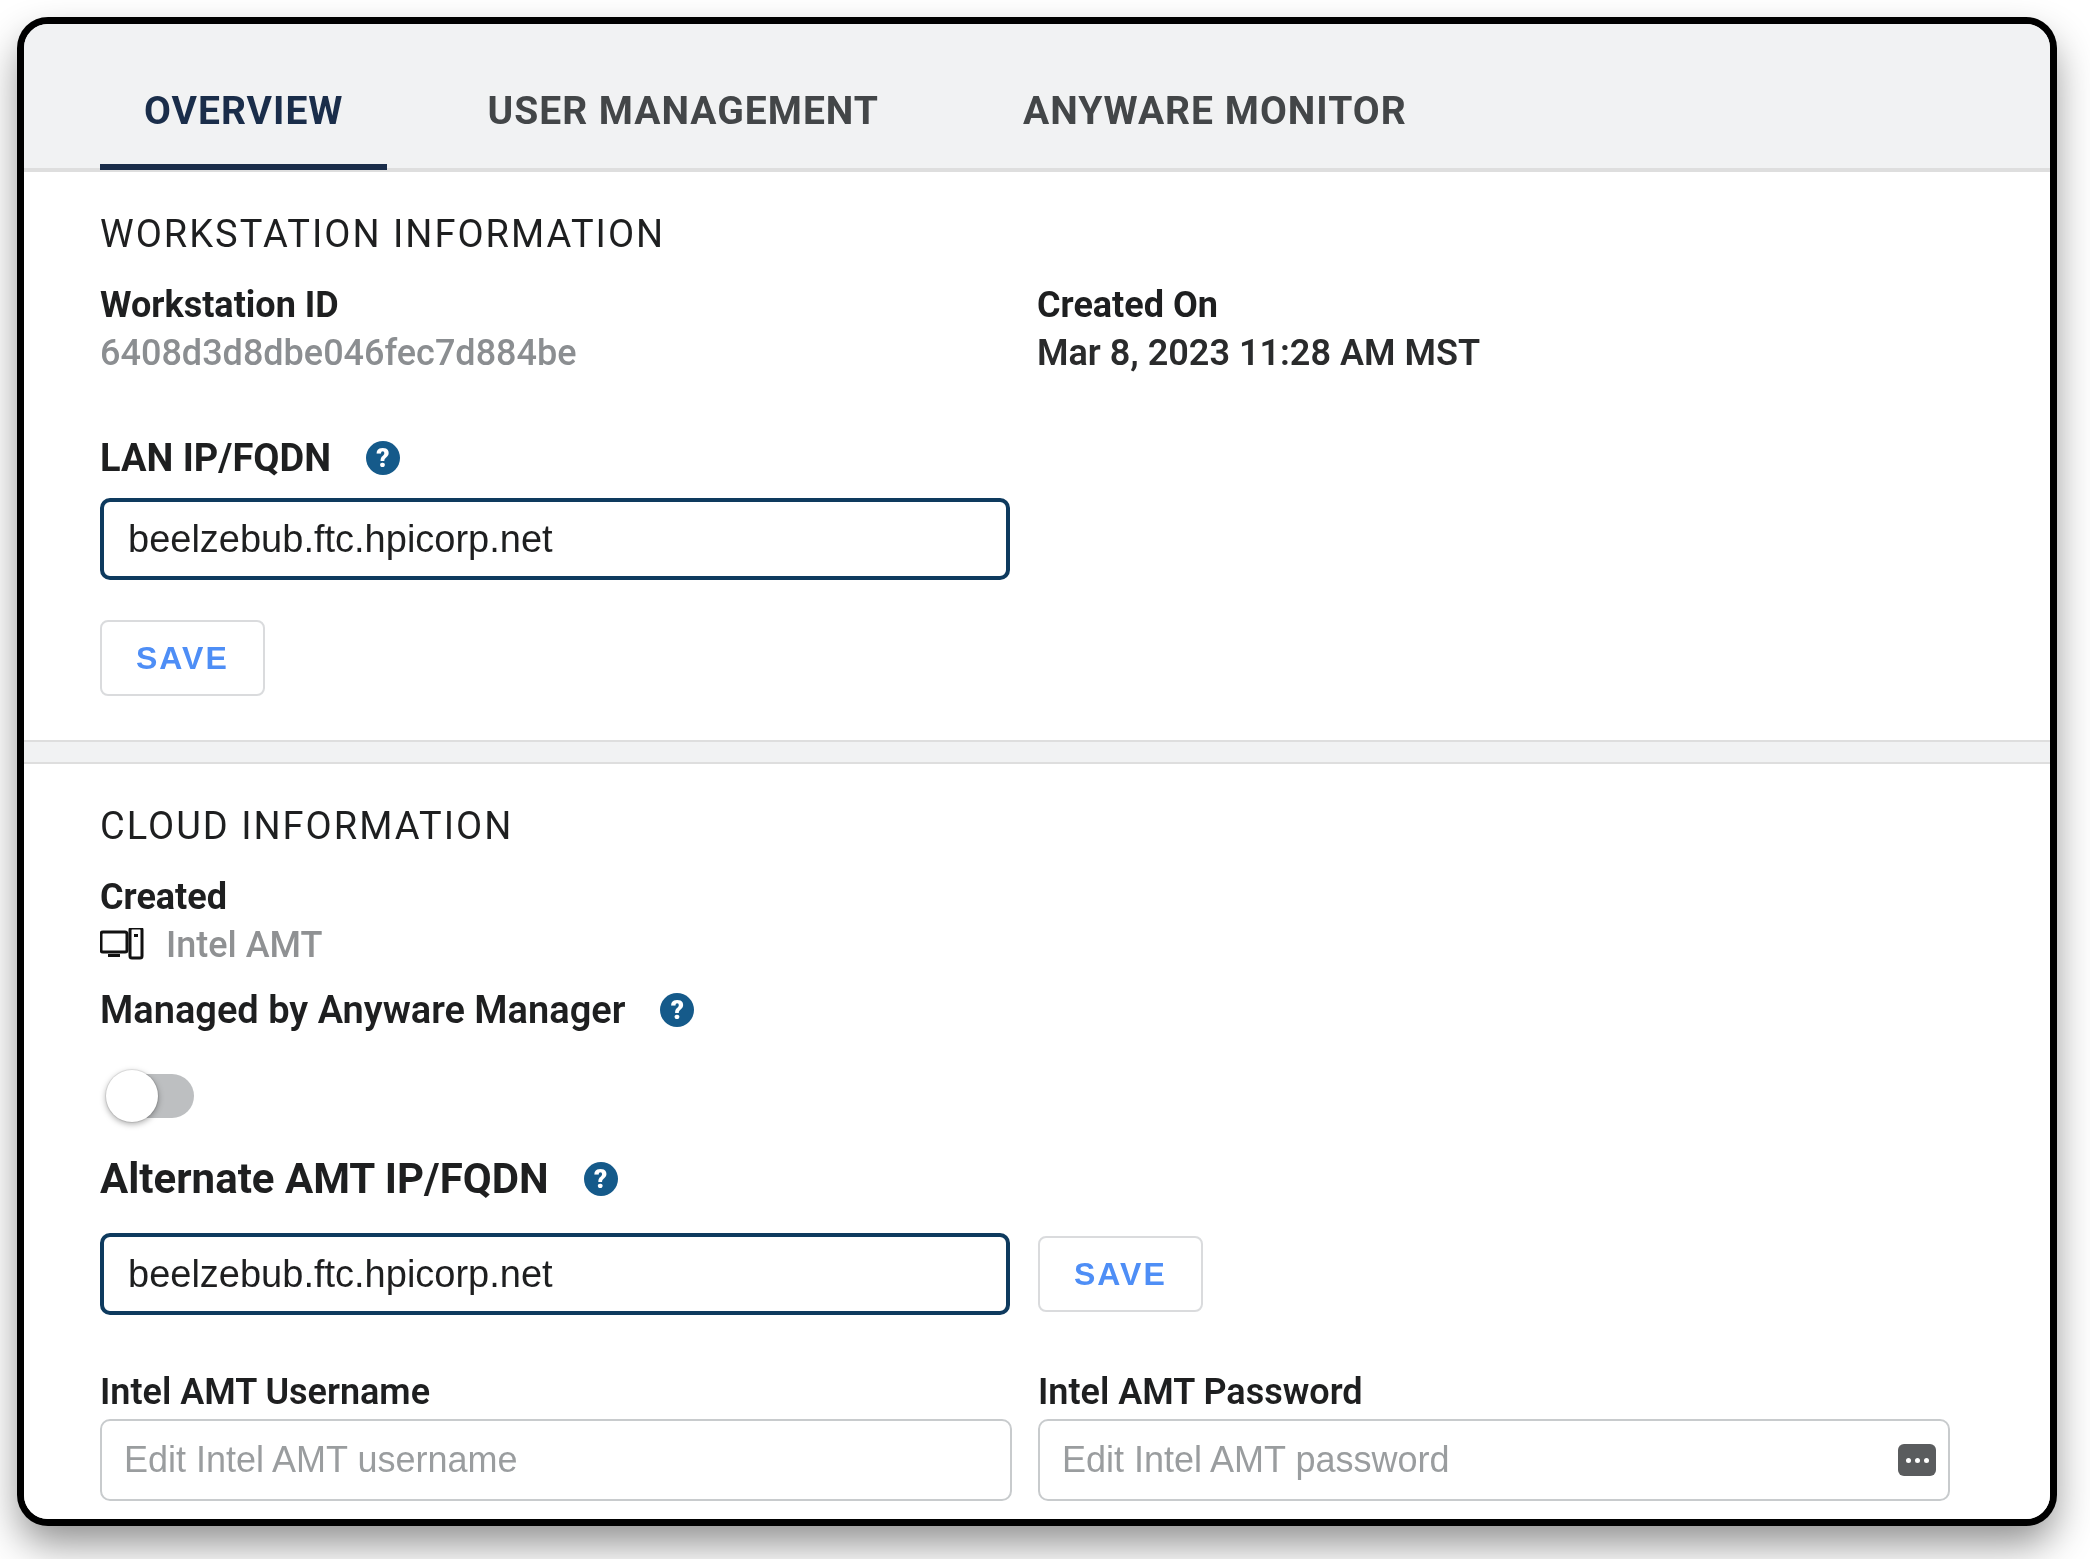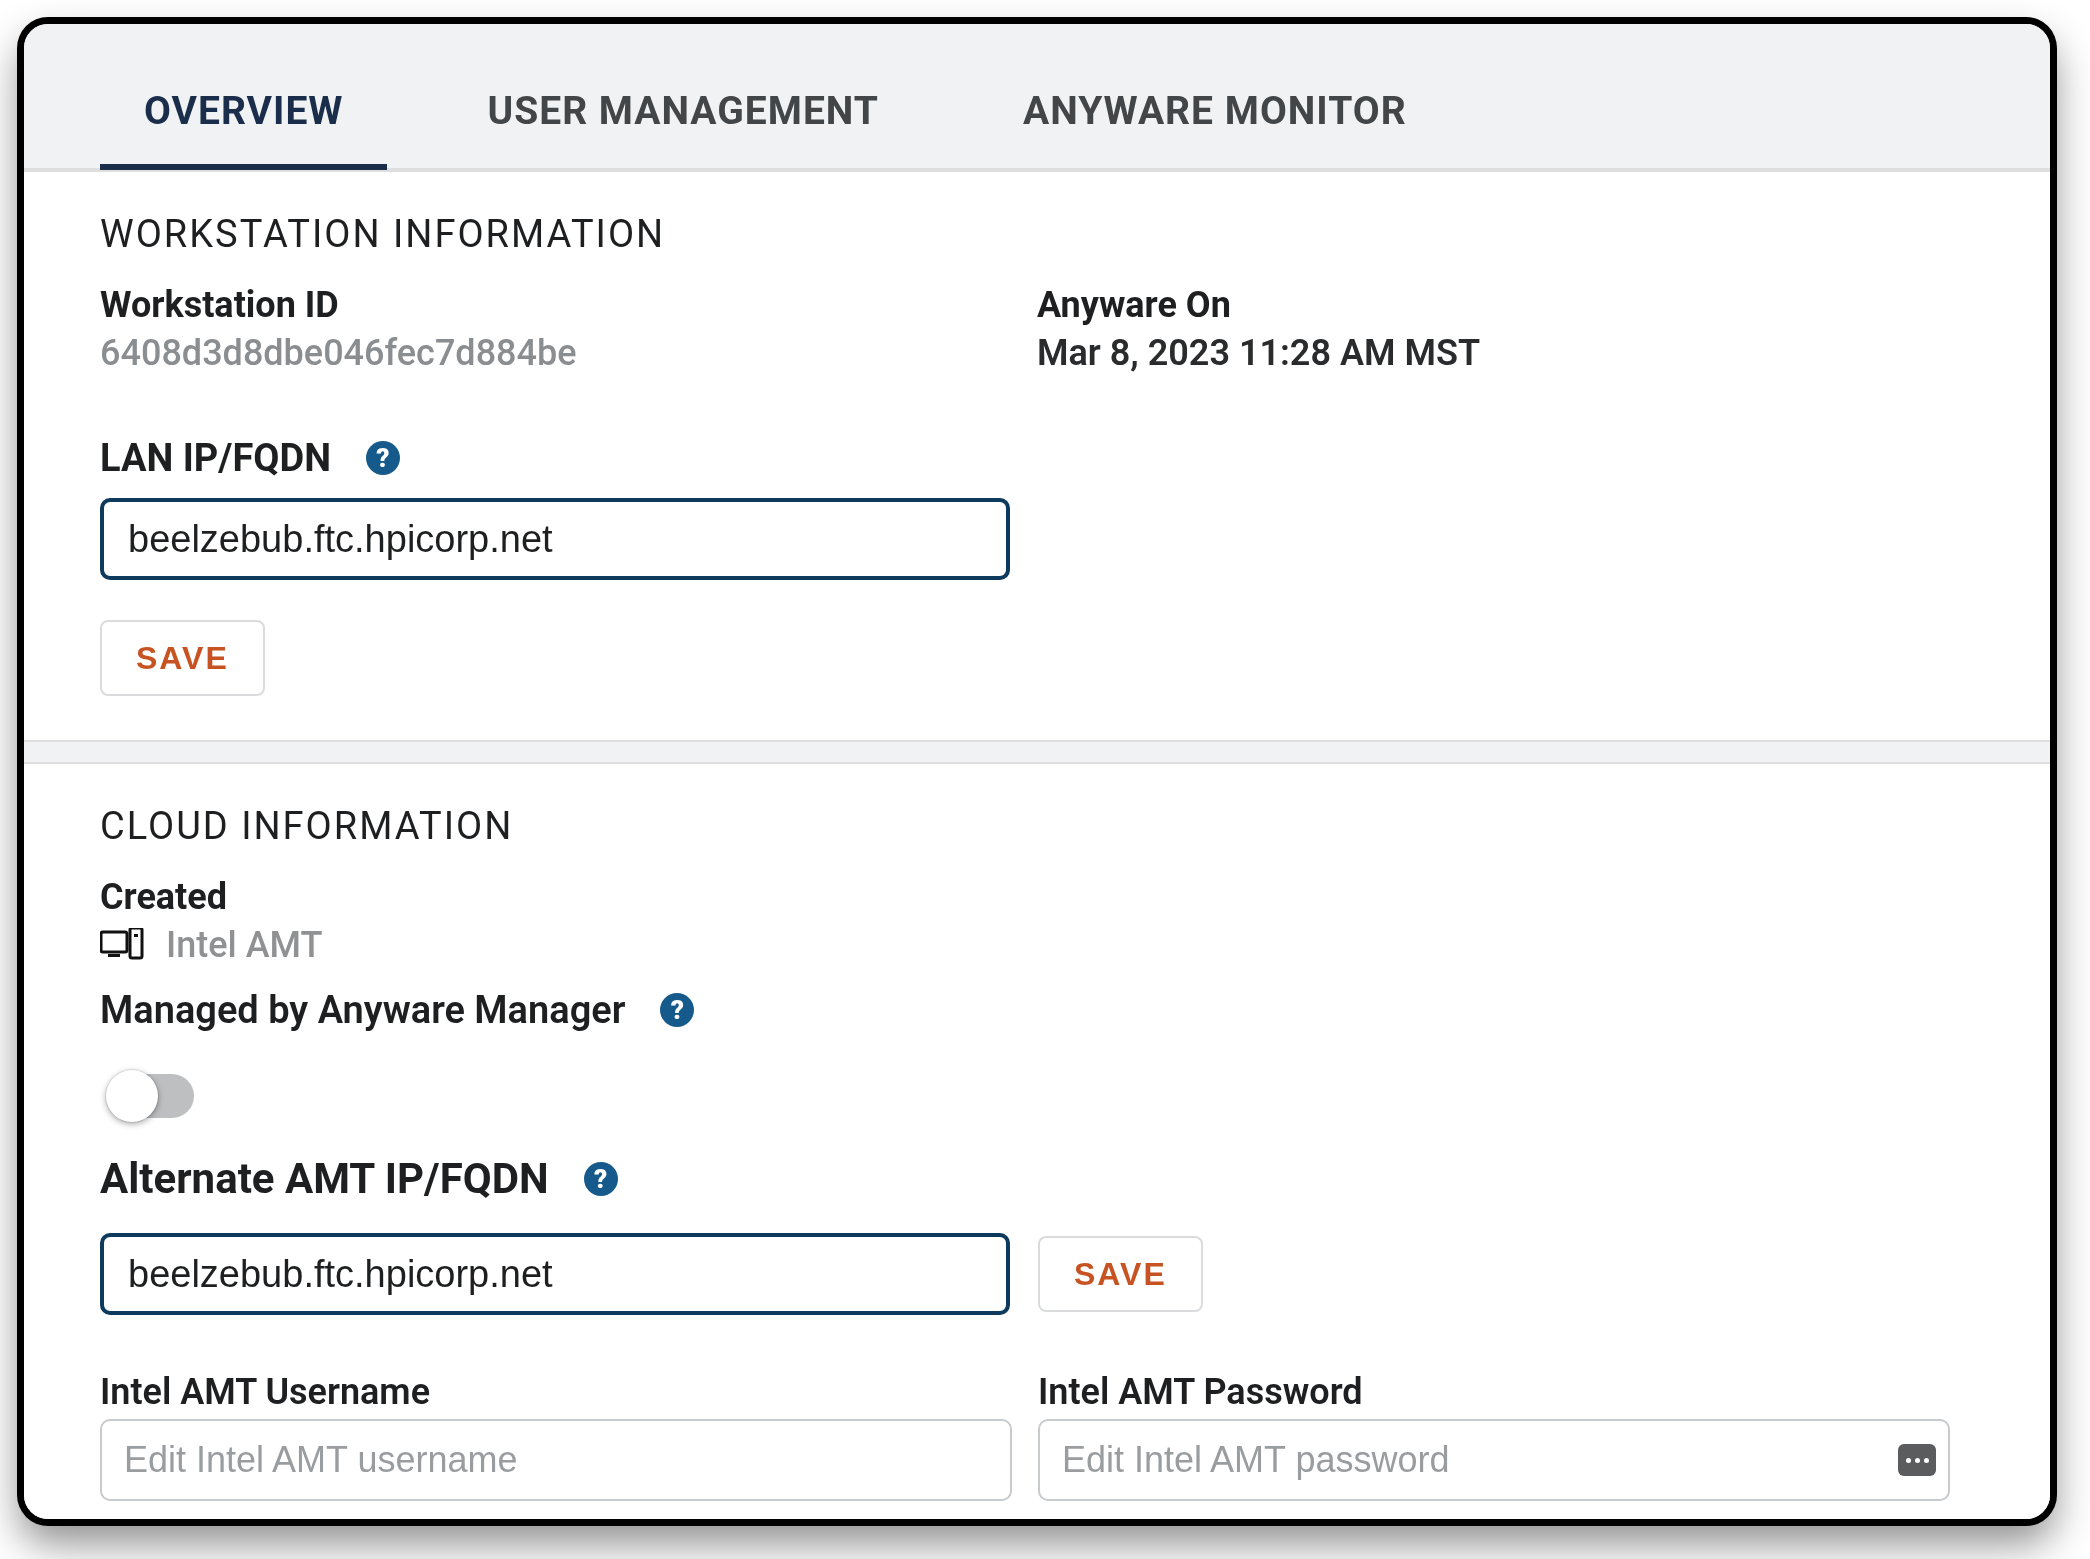--- a/index.html
+++ b/index.html
@@ -138,21 +138,21 @@
   .text-input::placeholder { color: #9a9d9f; }
 
   .btn {
     display: inline-flex;
     align-items: center;
     justify-content: center;
     height: 76px;
     padding: 0 34px;
     border: 2px solid #d6d8da;
     background: #fff;
-    color: #c2410c;
+    color: #3b82f6;
     font-size: 32px;
     font-weight: 700;
     letter-spacing: 2px;
     border-radius: 8px;
     cursor: pointer;
   }
   .btn.disabled { opacity: .9; cursor: default; }
 
   .save-row { margin-top: 40px; }
 
@@ -252,21 +252,21 @@
 
     <div class="panel">
       <div class="panel-inner">
         <div class="section-title">WORKSTATION INFORMATION</div>
         <div class="info-row">
           <div class="info-col wid">
             <div class="info-label">Workstation ID</div>
             <div class="info-value">6408d3d8dbe046fec7d884be</div>
           </div>
           <div class="info-col created">
-            <div class="info-label">Anyware On</div>
+            <div class="info-label">Created On</div>
             <div class="info-value dark">Mar 8, 2023 11:28 AM MST</div>
           </div>
           <div class="info-col truncated">
             <div class="info-label">L</div>
             <div class="info-value dark">M</div>
           </div>
         </div>
 
         <div class="lan-block">
           <div class="field-label">

